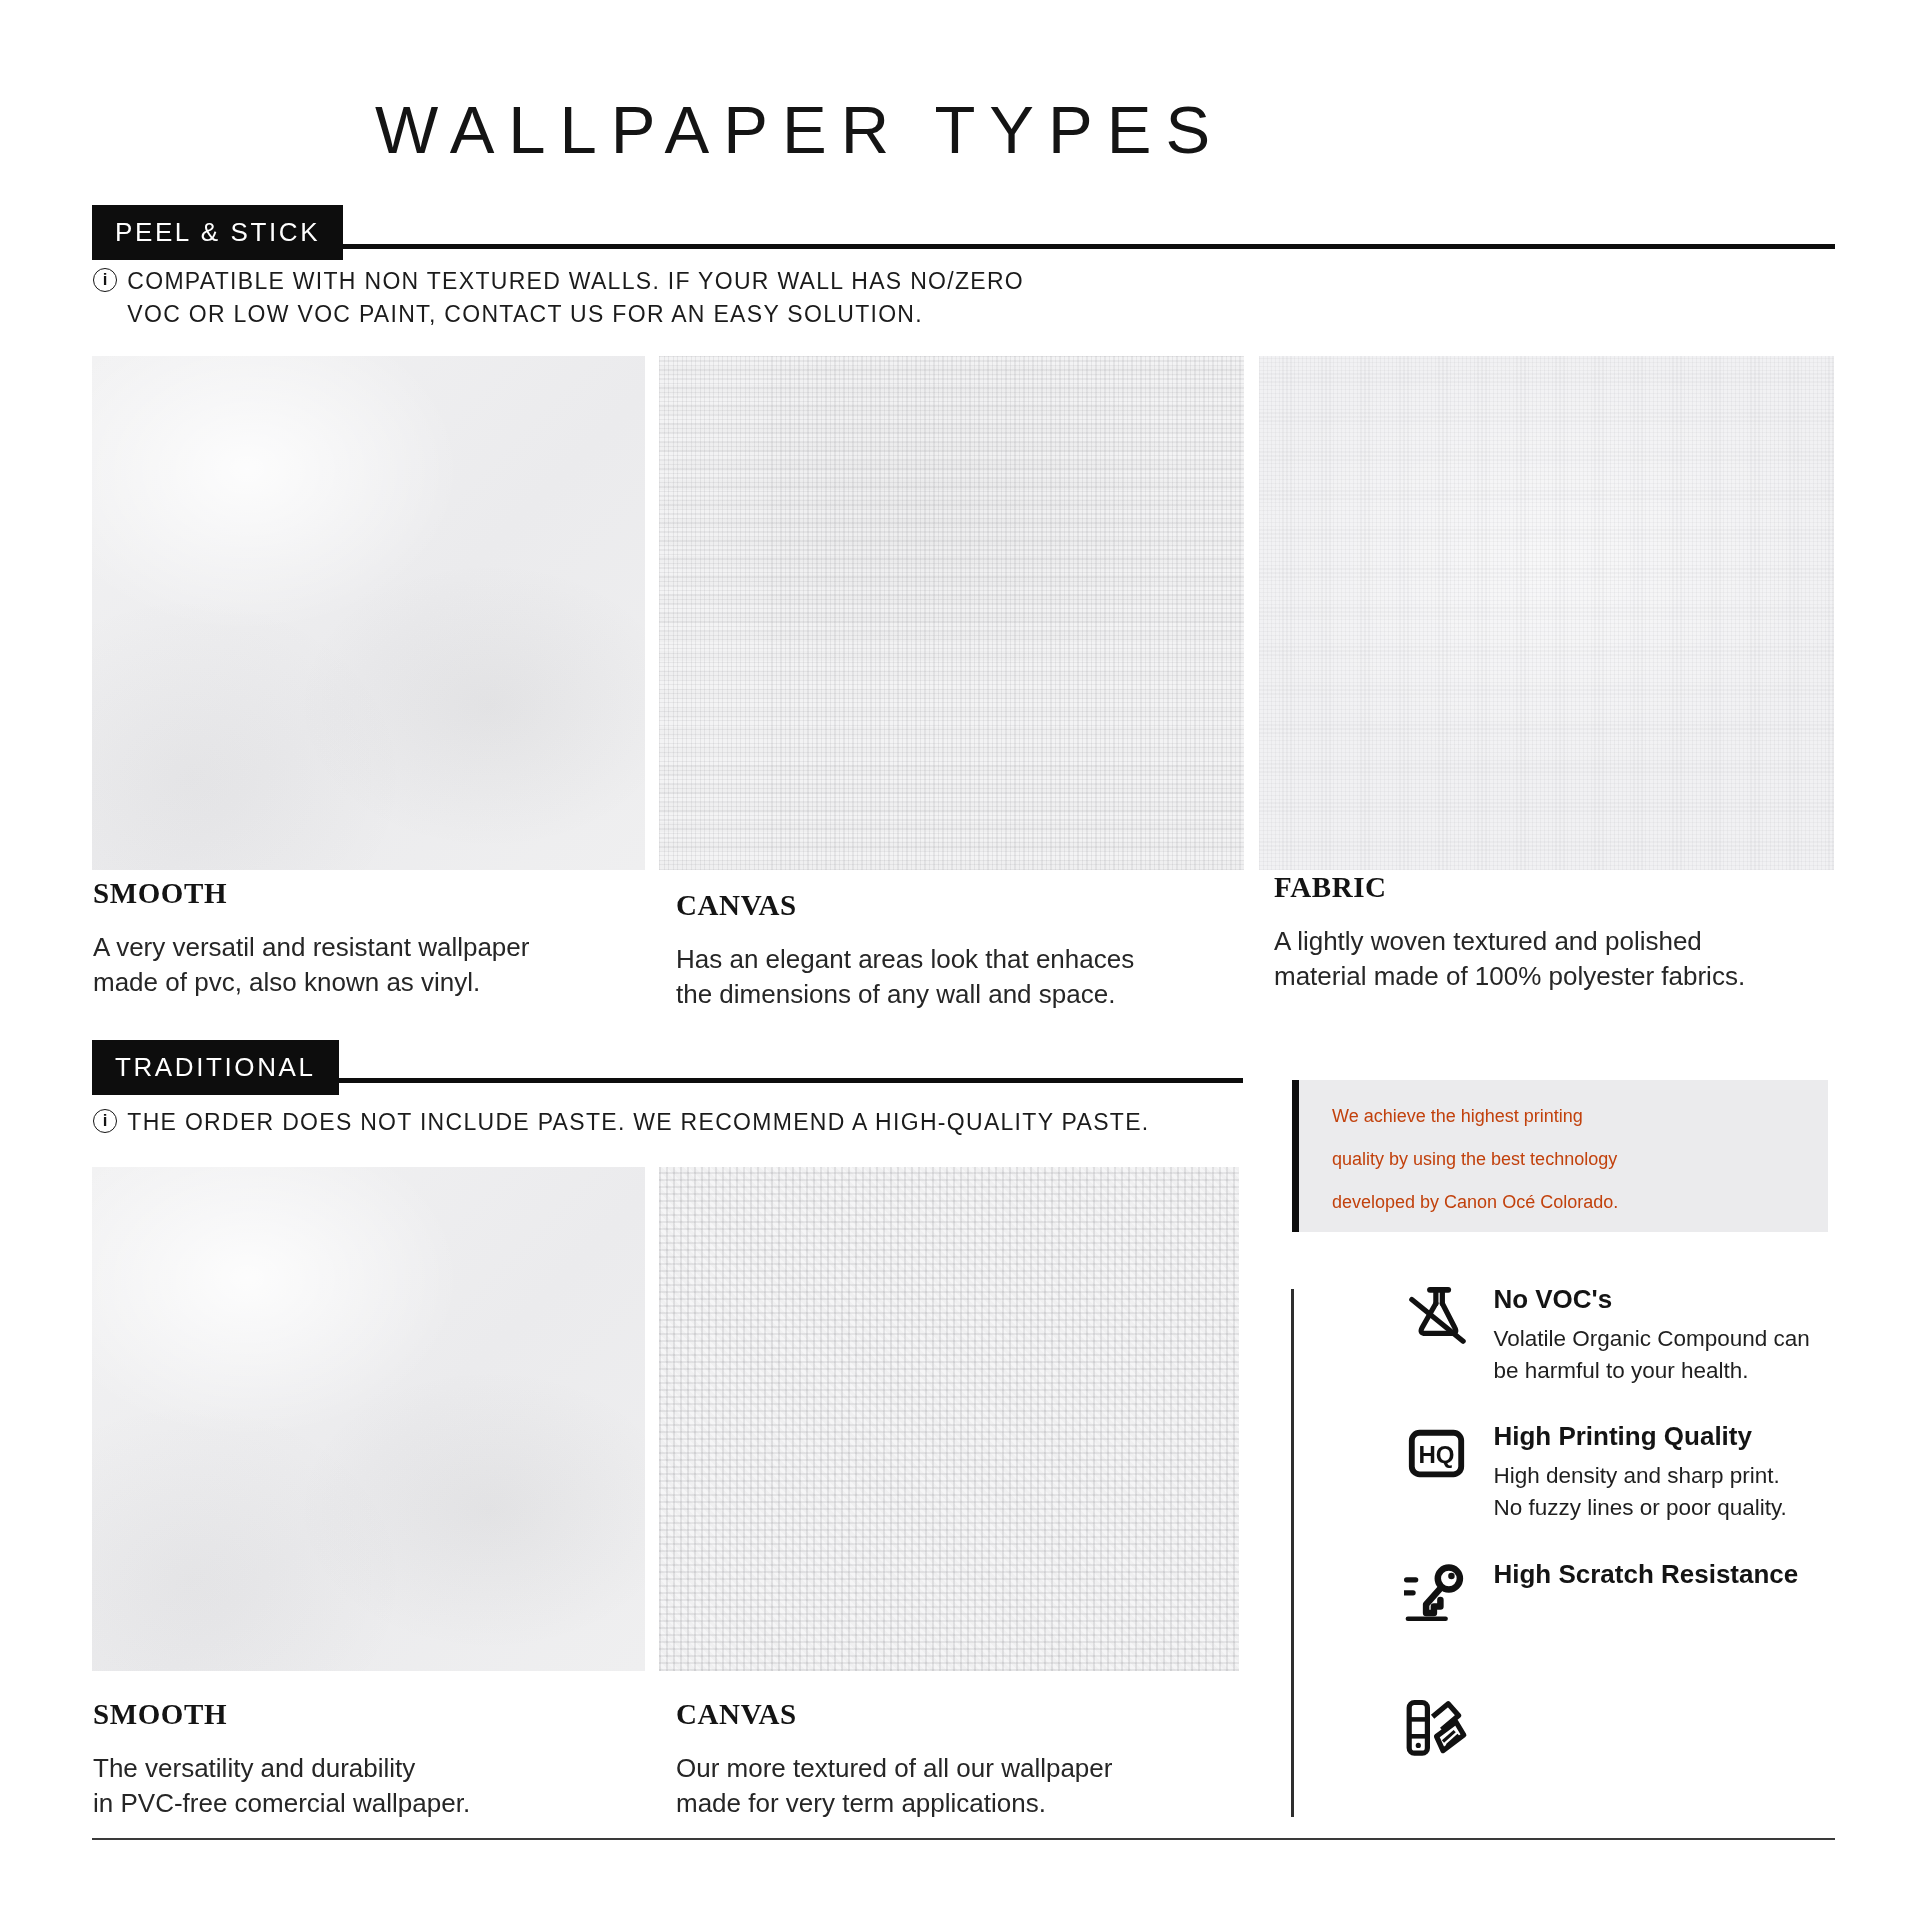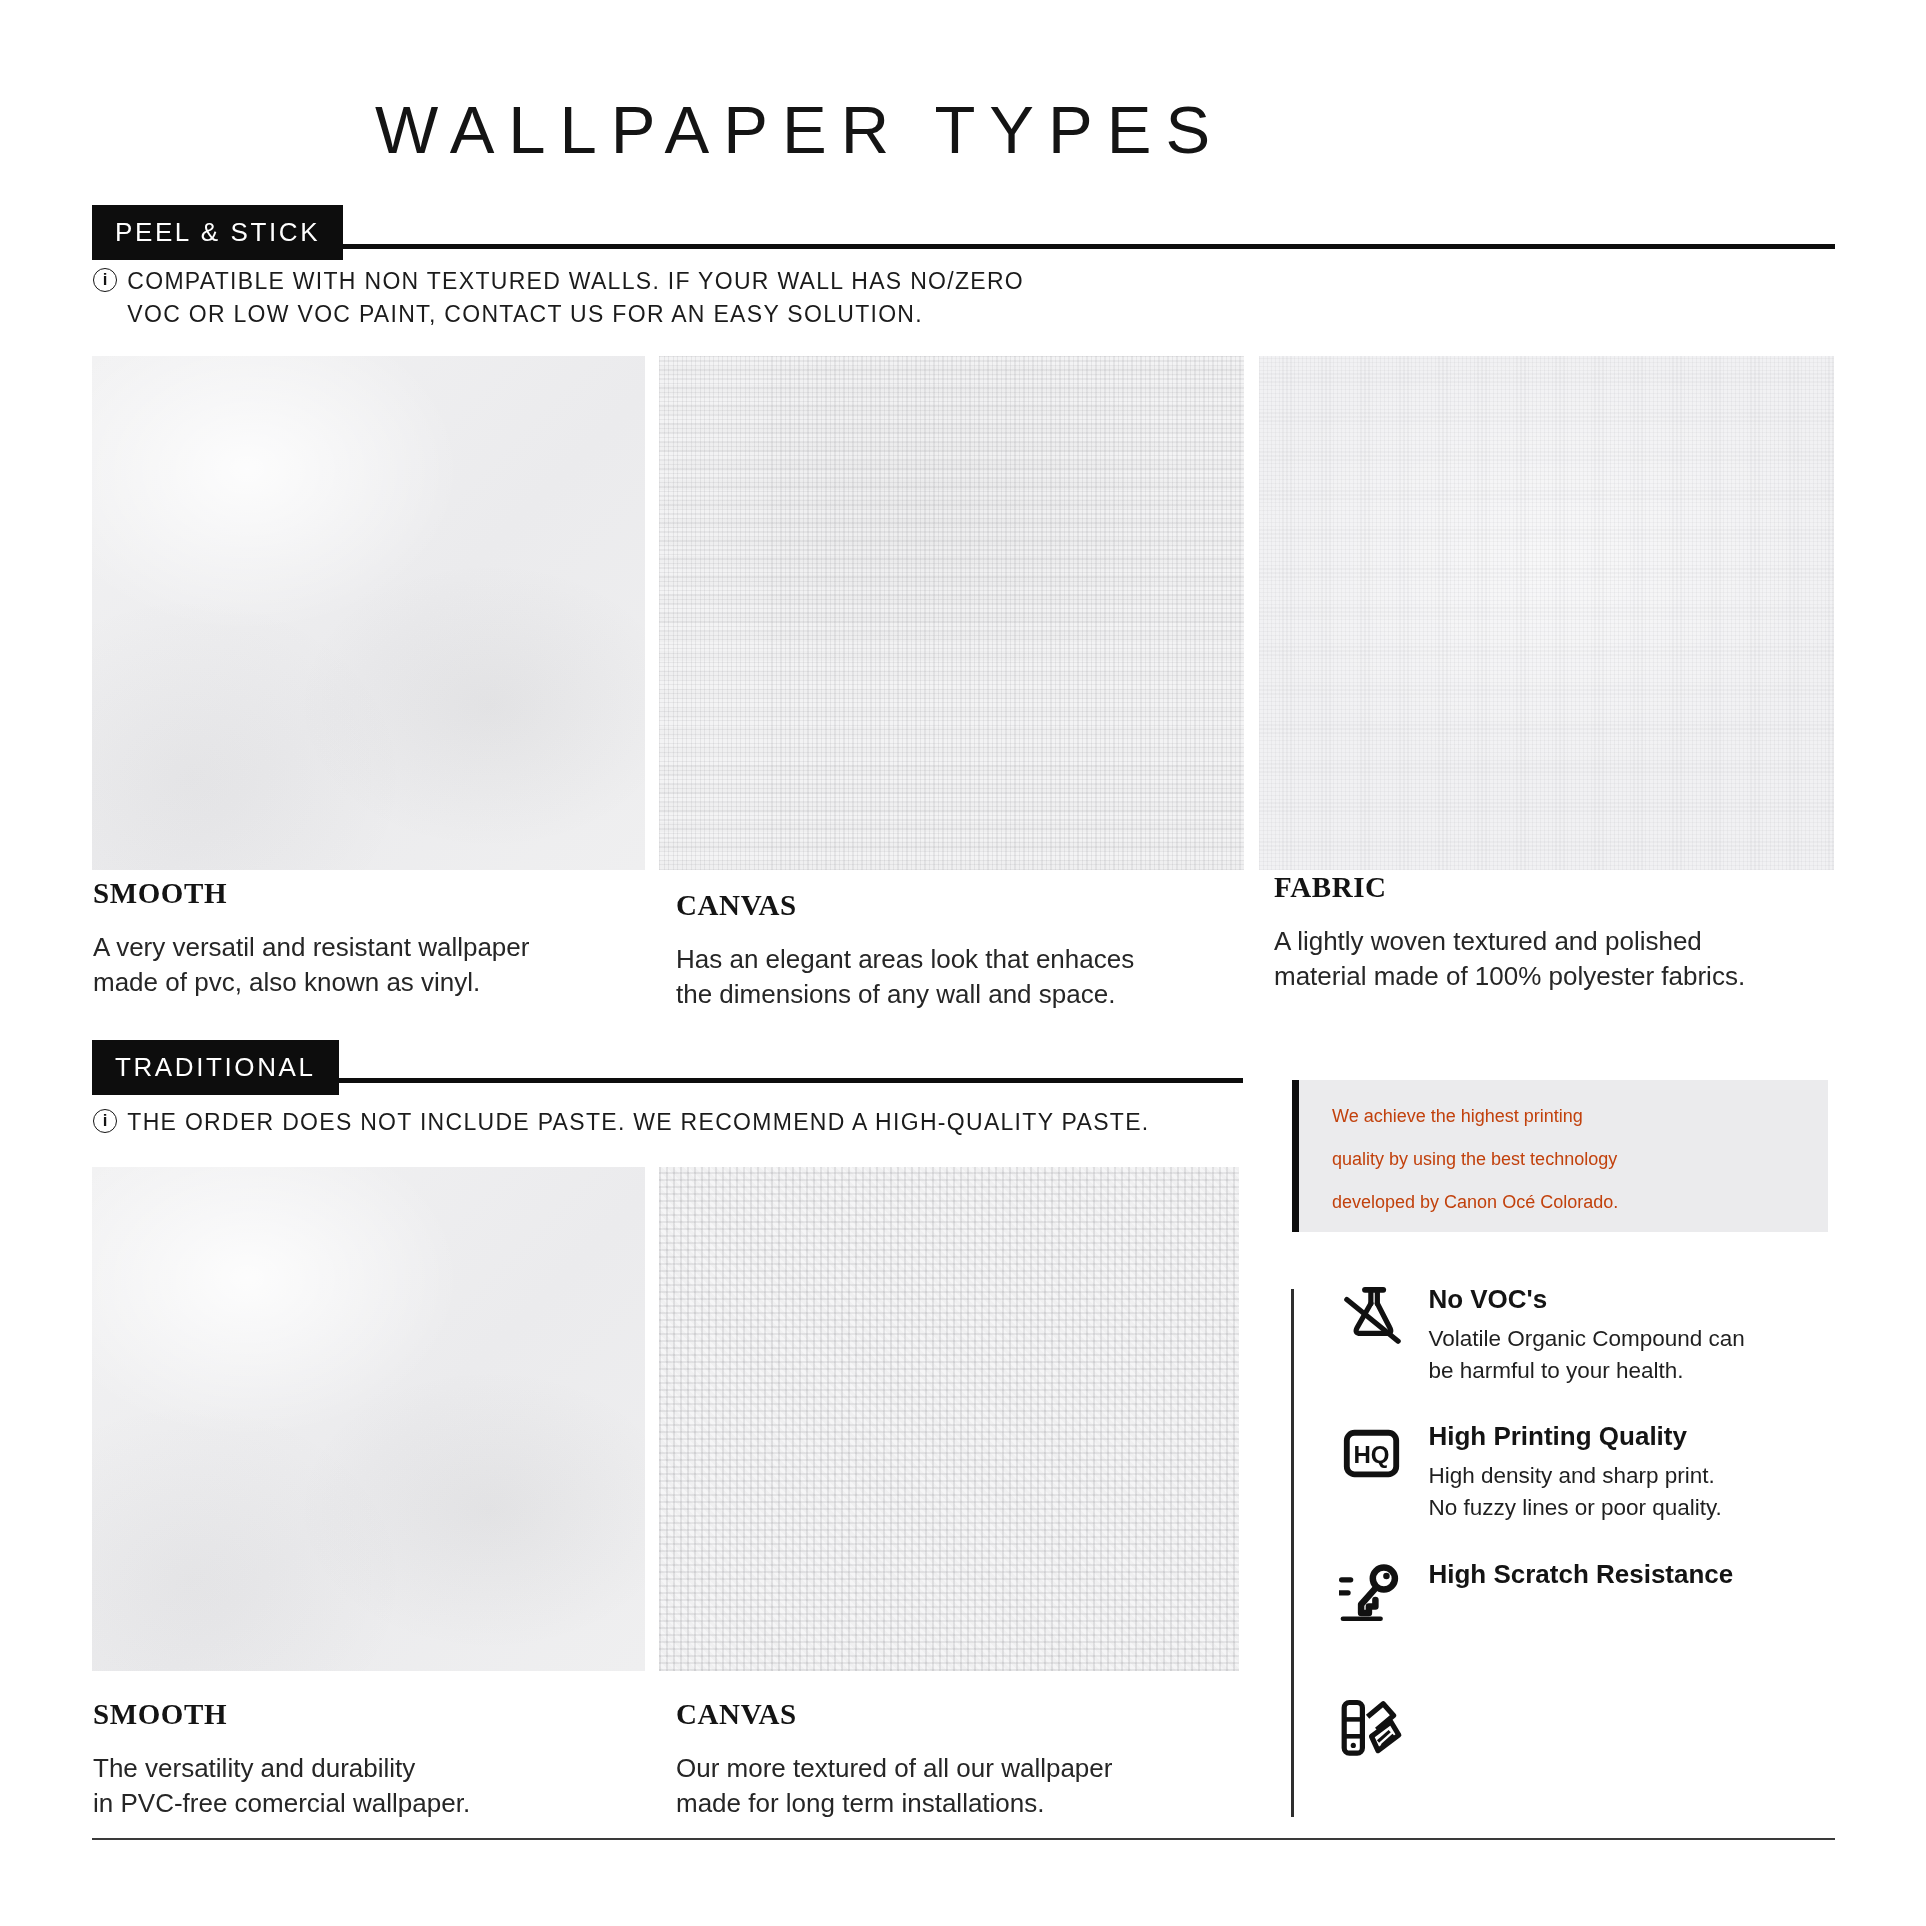--- a/index.html
+++ b/index.html
@@ -76,21 +76,21 @@
     left:1292px;top:1080px;width:536px;height:152px;background:#ebebed;
   }
   .quality-accent{position:absolute;left:0;top:0;width:7px;height:100%;background:#0d0d0d;}
   .quality-text{
     position:absolute;left:40px;top:15.4px;white-space:pre-line;
     font-size:18px;line-height:43px;color:#c2410c;font-weight:400;
   }
 
   
   .features-divider{left:1291px;top:1289px;width:2.6px;height:528px;background:#2e2e2e;}
-  .feature{left:1339px;width:507px;display:flex;gap:24.4px;align-items:flex-start;}
+  .feature{left:1404px;width:507px;display:flex;gap:24.4px;align-items:flex-start;}
   .feature-icon{flex:0 0 auto;width:65px;height:65px;}
   .feature-icon svg{width:100%;height:100%;}
   .feature-title{font-size:26px;font-weight:600;color:#141414;}
   .feature-desc{margin-top:7.7px;white-space:pre-line;font-size:22.5px;line-height:32px;color:#1f1f1f;}
 
   .bottom-rule{left:92px;top:1838px;width:1743px;height:1.9px;background:#3a3a3a;}
 </style>
 </head>
 <body>
 
@@ -141,21 +141,21 @@
 <div class="abs swatch tex-canvas-rough" style="left:659px;top:1167px;width:580px;height:504px;"></div>
 
 <div class="abs" style="left:93px;top:1698px;width:553px;">
   <div class="swatch-name">SMOOTH</div>
   <div class="swatch-desc">The versatility and durability
 in PVC-free comercial wallpaper.</div>
 </div>
 <div class="abs" style="left:676px;top:1698px;width:580px;">
   <div class="swatch-name">CANVAS</div>
   <div class="swatch-desc">Our more textured of all our wallpaper
-made for long term installations.</div>
+made for very term applications.</div>
 </div>
 
 <div class="abs quality-box">
   <div class="quality-accent"></div>
   <div class="quality-text">We achieve the highest printing
 quality by using the best technology
 developed by Canon Océ Colorado.</div>
 </div>
 
 <div class="abs features-divider"></div>

